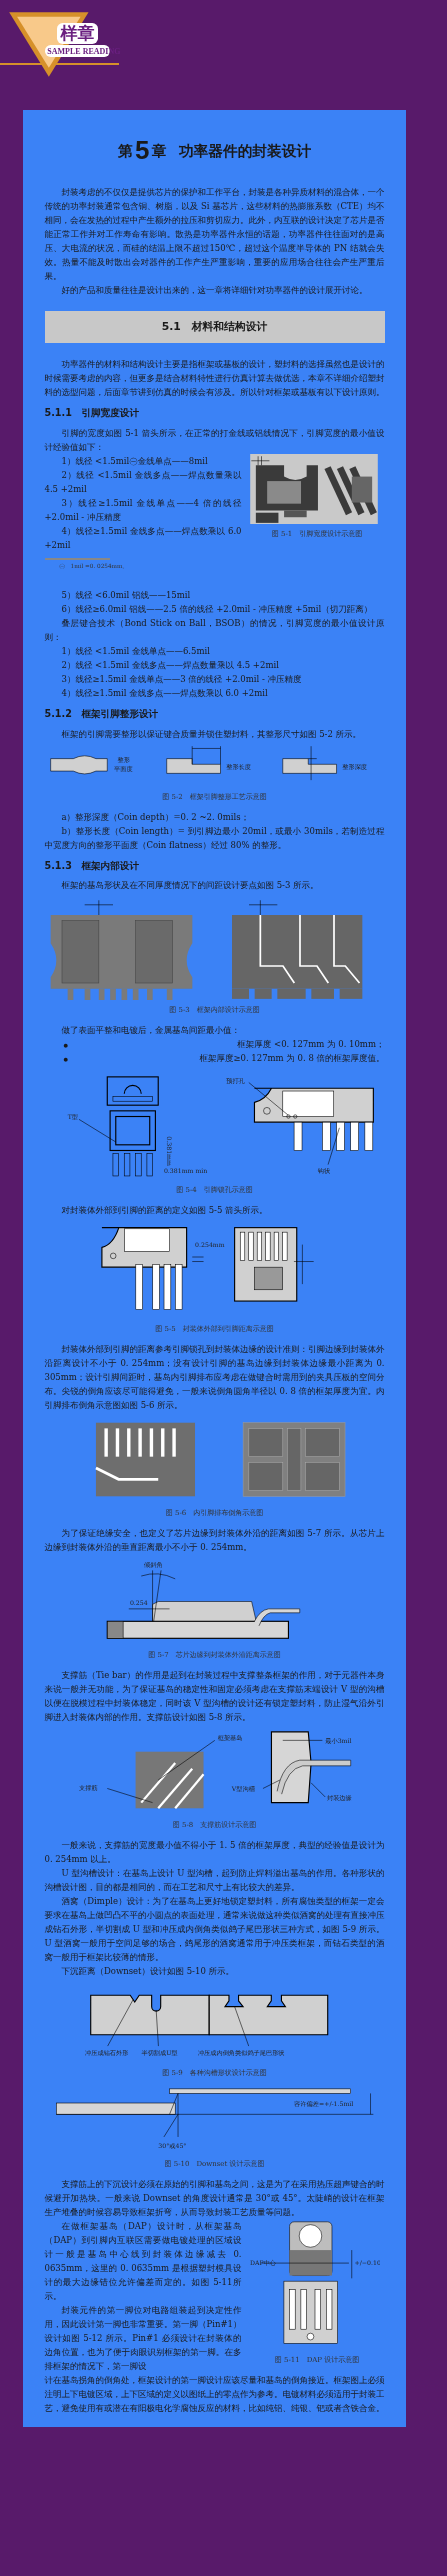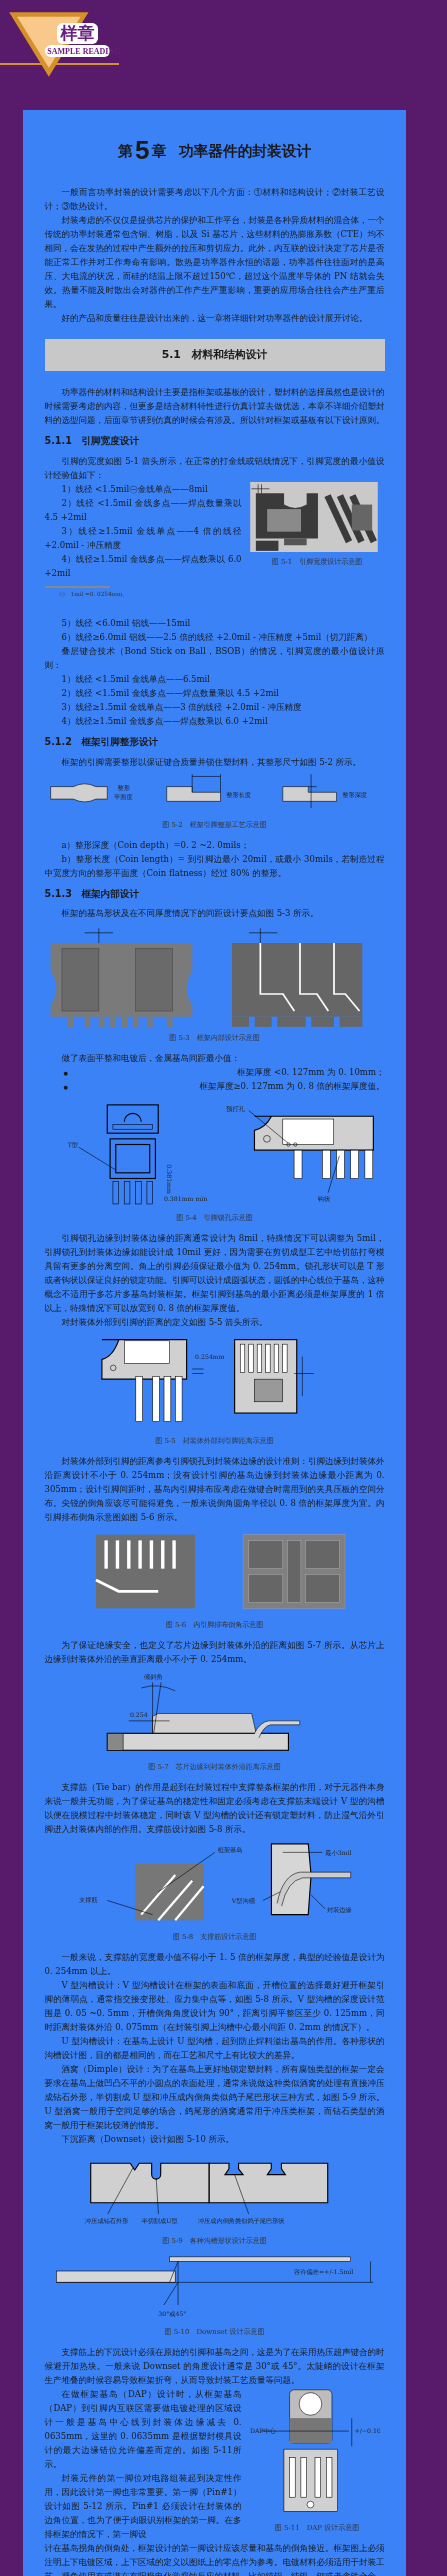--- a/index.html
+++ b/index.html
@@ -47,21 +47,20 @@
     <span class="en">SAMPLE READING</span>
   </div>
 </div>
 
 <div class="card">
 
   <h1 class="chapter-title">
     <span>第</span><span class="num">5</span><span>章</span><span class="gap"></span><span>功率器件的封装设计</span>
   </h1>
 
-  <p>一般而言功率封装的设计需要考虑以下几个方面：①材料和结构设计；②封装工艺设计；③散热设计。</p>
   <p>封装考虑的不仅仅是提供芯片的保护和工作平台，封装是各种异质材料的混合体，一个传统的功率封装通常包含铜、树脂，以及 Si 基芯片，这些材料的热膨胀系数（CTE）均不相同，会在发热的过程中产生额外的拉压和剪切应力。此外，内互联的设计决定了芯片是否能正常工作并对工作寿命有影响。散热是功率器件永恒的话题，功率器件往往面对的是高压、大电流的状况，而硅的结温上限不超过150℃，超过这个温度半导体的 PN 结就会失效。热量不能及时散出会对器件的工作产生严重影响，重要的应用场合往往会产生严重后果。</p>
   <p>好的产品和质量往往是设计出来的，这一章将详细针对功率器件的设计展开讨论。</p>
 
   <div class="section-bar">5.1　材料和结构设计</div>
   <p>功率器件的材料和结构设计主要是指框架或基板的设计，塑封料的选择虽然也是设计的时候需要考虑的内容，但更多是结合材料特性进行仿真计算去做优选，本章不详细介绍塑封料的选型问题，后面章节讲到仿真的时候会有涉及。所以针对框架或基板有以下设计原则。</p>
 
   <h3>5.1.1　引脚宽度设计</h3>
   <p>引脚的宽度如图 5-1 箭头所示，在正常的打金线或铝线情况下，引脚宽度的最小值设计经验值如下：</p>
   <div class="flow">
     <div class="left">
@@ -193,21 +192,20 @@
           <rect x="540" y="90" width="14" height="50"></rect>
           <rect x="565" y="90" width="14" height="50"></rect>
         </g>
       <line x1="360" y1="20" x2="430" y2="78" stroke="#000"></line>
       <text class="lbl" x="320" y="20">预打孔</text>
       <line x1="500" y1="165" x2="520" y2="100" stroke="#000"></line>
       <text class="lbl" x="482" y="180">钩状</text>
     </svg>
     <div class="caption">图 5-4　引脚锁孔示意图</div>
   </div>
-  <p>引脚锁孔边缘到封装体边缘的距离通常设计为 8mil，特殊情况下可以调整为 5mil，引脚锁孔到封装体边缘如能设计成 10mil 更好，因为需要在剪切成型工艺中给切筋打弯模具留有更多的分离空间。角上的引脚必须保证最小值为 0. 254mm。锁孔形状可以是 T 形或者钩状以保证良好的锁定功能。引脚可以设计成圆弧状态，圆弧的中心线位于基岛，这种概念不适用于多芯片多基岛封装框架。框架引脚到基岛的最小距离必须是框架厚度的 1 倍以上，特殊情况下可以放宽到 0. 8 倍的框架厚度值。</p>
   <p>对封装体外部到引脚的距离的定义如图 5-5 箭头所示。</p>
   <div class="fig">
     <svg width="351" height="96" viewBox="0 0 620 170">
       <path d="M100,10 L250,10 L250,80 L100,80 L100,45 Q120,40 130,10 Z" fill="#d0d0d0" stroke="#000" stroke-width="2"></path>
       <rect x="140" y="12" width="80" height="40" fill="#fff" stroke="#000"></rect>
       <circle cx="120" cy="60" r="5" fill="none" stroke="#000"></circle>
       <g fill="#fff" stroke="#000">
           <rect x="160" y="75" width="12" height="80"></rect>
           <rect x="190" y="75" width="12" height="80"></rect>
           <rect x="210" y="75" width="12" height="80"></rect>
@@ -290,21 +288,20 @@
       <line x1="420" y1="20" x2="490" y2="20" stroke="#000"></line>
       <text class="lbl" x="495" y="24">最小3mil</text>
       <line x1="385" y1="105" x2="415" y2="90" stroke="#000"></line>
       <text class="lbl" x="330" y="110">V型沟槽</text>
       <line x1="470" y1="95" x2="495" y2="120" stroke="#000"></line>
       <text class="lbl" x="498" y="125">封装边缘</text>
     </svg>
     <div class="caption">图 5-8　支撑筋设计示意图</div>
   </div>
   <p>一般来说，支撑筋的宽度最小值不得小于 1. 5 倍的框架厚度，典型的经验值是设计为 0. 254mm 以上。</p>
-  <p>V 型沟槽设计：V 型沟槽设计在框架的表面和底面，开槽位置的选择最好避开框架引脚的薄弱点，通常指交接变形处、应力集中点等，如图 5-8 所示。V 型沟槽的深度设计范围是 0. 05 ~0. 5mm，开槽倒角角度设计为 90°，距离引脚平整区至少 0. 125mm，同时距离封装体外沿 0. 075mm（在封装引脚上沟槽中心最小间距 0. 2mm 的情况下）。</p>
   <p>U 型沟槽设计：在基岛上设计 U 型沟槽，起到防止焊料溢出基岛的作用。各种形状的沟槽设计图，目的都是相同的，而在工艺和尺寸上有比较大的差异。</p>
   <p>酒窝（Dimple）设计：为了在基岛上更好地锁定塑封料，所有腐蚀类型的框架一定会要求在基岛上做凹凸不平的小圆点的表面处理，通常来说做这种类似酒窝的处理有直接冲压成钻石外形，半切割成 U 型和冲压成内倒角类似鸽子尾巴形状三种方式，如图 5-9 所示。U 型酒窝一般用于空间足够的场合，鸽尾形的酒窝通常用于冲压类框架，而钻石类型的酒窝一般用于框架比较薄的情形。</p>
   <p>下沉距离（Downset）设计如图 5-10 所示。</p>
   <div class="fig">
     <svg width="351" height="79" viewBox="0 0 620 140">
       <path d="M80,20 L150,20 L158,32 L166,20 L188,20 L188,40 A8,8 0 0 0 204,40 L204,20 L290,20 L290,90 L80,90 Z" fill="#d0d0d0" stroke="#000" stroke-width="2"></path>
       <path d="M290,20 L325,20 L325,30 L318,40 L350,40 L342,30 L342,20 L400,20 L400,30 L393,40 L425,40 L418,30 L418,20 L500,20 L500,90 L290,90 Z" fill="#d0d0d0" stroke="#000" stroke-width="2"></path>
       <line x1="155" y1="28" x2="110" y2="110" stroke="#000"></line>
       <line x1="196" y1="46" x2="200" y2="110" stroke="#000"></line>
       <line x1="335" y1="40" x2="360" y2="110" stroke="#000"></line>

